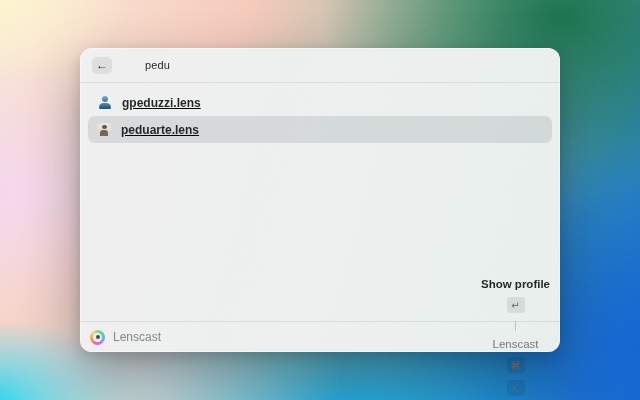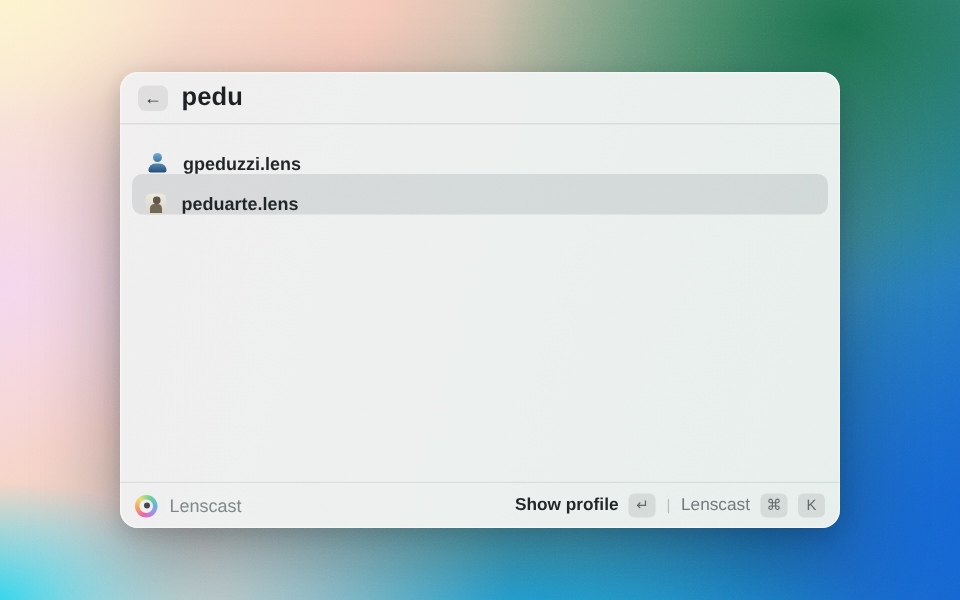--- a/index.html
+++ b/index.html
@@ -24,26 +24,26 @@
     background:linear-gradient(105deg,#f1eff0 0%,#ecf0ef 55%,#e7efec 100%);
     border-radius:12px;
     box-shadow:0 25px 55px rgba(10,25,40,.38), 0 4px 14px rgba(10,25,40,.18), inset 0 0 0 1px rgba(255,255,255,.45);
   }
   .searchbar{display:flex;align-items:center;gap:9px;height:34px;padding:0 12px;}
   .back-pill{
     width:20px;height:17px;border-radius:5px;background:rgba(0,0,0,.075);
     display:flex;align-items:center;justify-content:center;
     font-size:12px;color:#2c2f31;cursor:default;
   }
-  .query{font-size:17px;font-weight:700;color:#1d2022;letter-spacing:.1px;}
+  .query{font-size:11px;font-weight:400;color:#1d2022;letter-spacing:.1px;margin-left:24px;}
   .divider{height:1px;background:rgba(0,0,0,.08);}
 
   .list{padding:6px 8px;}
   .row{
-    display:flex;align-items:flex-end;gap:10px;height:27px;padding:0 9px;border-radius:7px;
+    display:flex;align-items:center;gap:10px;height:27px;padding:0 9px;border-radius:7px;text-decoration:underline;
   }
   .row.selected{background:rgba(73,89,94,.15);}
   .row-label{font-size:12px;font-weight:600;color:#1f2427;}
 
   
   .icon-person{position:relative;width:15px;height:15px;flex:0 0 15px;}
   .icon-person::before{
     content:"";position:absolute;left:4.5px;top:1px;width:6px;height:6px;border-radius:50%;
     background:linear-gradient(#74a9d1,#3b6f9f);
   }
@@ -65,21 +65,21 @@
     display:flex;align-items:center;gap:8px;padding:0 10px;
     border-top:1px solid rgba(0,0,0,.08);
     border-radius:0 0 12px 12px;
     margin-top:15px;
   }
   .logo-lens{position:relative;width:15px;height:15px;border-radius:50%;
     background:conic-gradient(from 200deg,#ee5fa7,#f59d5e,#e9dd6e,#6fcf8f,#5db9d8,#a983ec,#ee5fa7);}
   .logo-lens::before{content:"";position:absolute;inset:3px;border-radius:50%;background:#edf0ef;}
   .logo-lens::after{content:"";position:absolute;left:5.5px;top:5.5px;width:4px;height:4px;border-radius:50%;background:#4c4050;}
   .app-name{font-size:12px;color:#7c8386;}
-  .footer-right{margin-left:auto;display:flex;align-items:center;gap:7px;}
+  .footer-right{margin-left:auto;display:flex;align-items:center;gap:7px;flex-direction:column;}
   .action-primary{font-size:11.5px;font-weight:700;color:#212527;}
   .action-secondary{font-size:11.5px;color:#6f7679;}
   .kbd{
     min-width:11px;height:16px;padding:0 3.5px;border-radius:4px;
     background:rgba(0,0,0,.085);color:#5d6467;font-size:10px;
     display:flex;align-items:center;justify-content:center;
   }
   .vsep{color:#b4babc;font-size:10px;}
 </style>
 </head>

